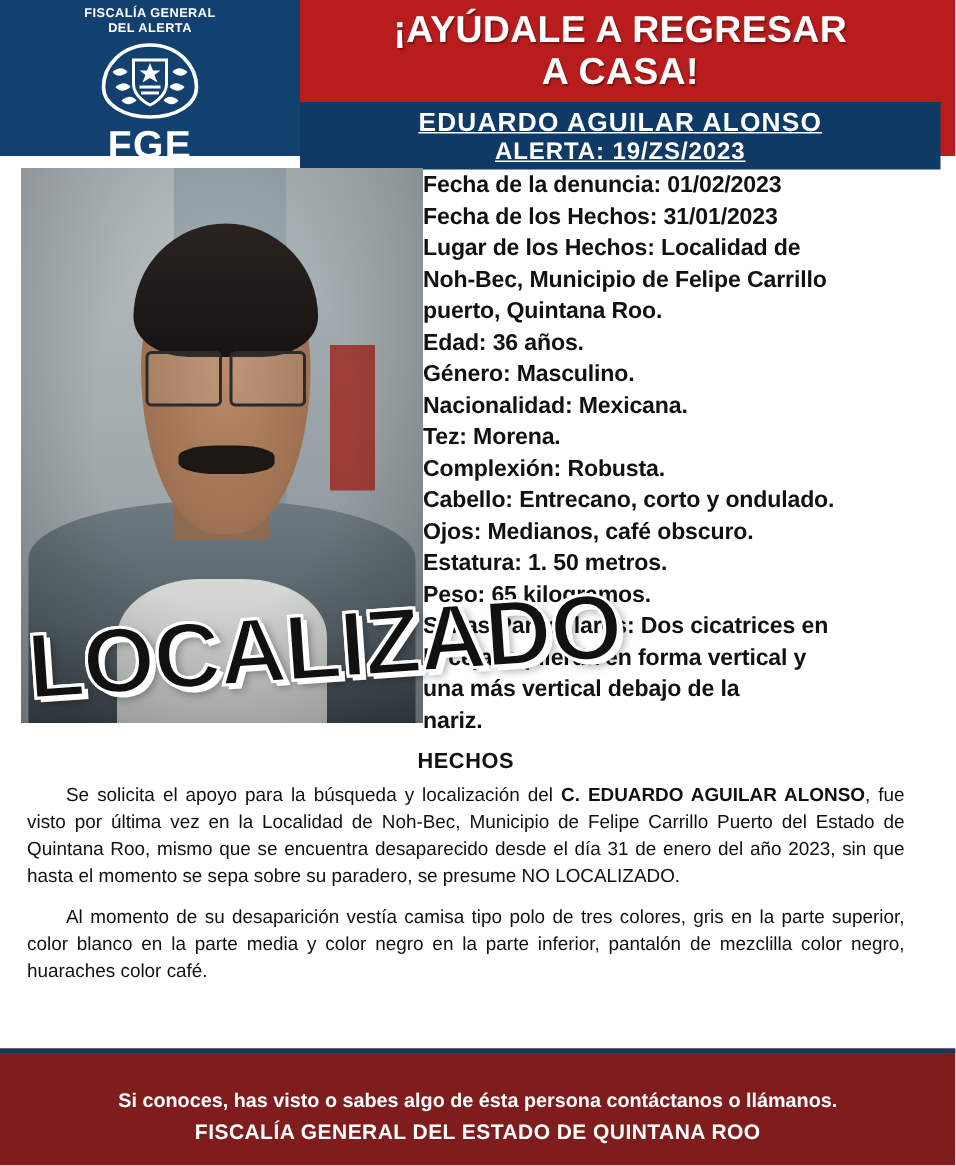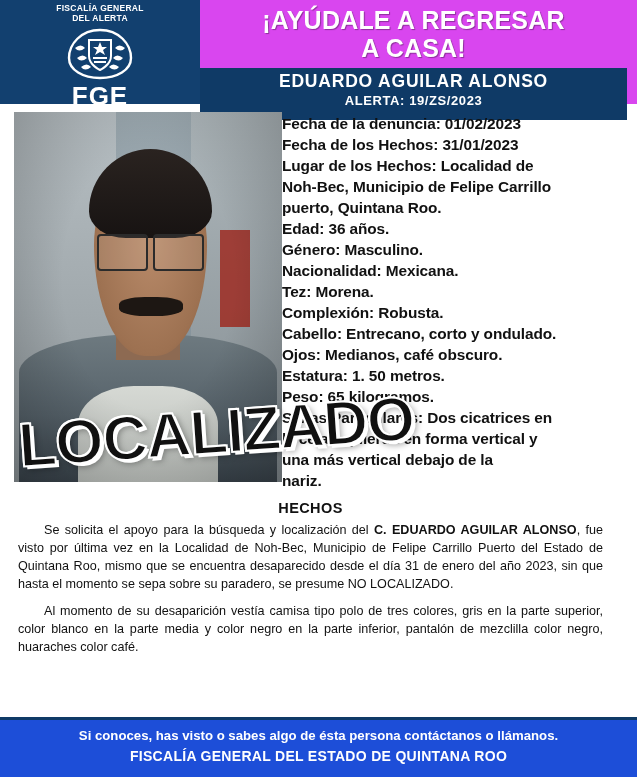--- a/index.html
+++ b/index.html
@@ -17,21 +17,21 @@
     width: 637px; height: 777px;
     position: relative;
     background: #ffffff;
     overflow: hidden;
   }
 
   
   .header {
     position: relative;
     height: 104px;
-    background: #d946ef;
+    background: #b91c1c;
     display: flex;
     align-items: stretch;
   }
   .header:before {
     content: "";
     position: absolute;
     left: 0; top: 0; bottom: 0;
     width: 200px;
     background: #12406f;
   }
@@ -81,30 +81,31 @@
   .title-1 {
     font-size: 25px;
     font-weight: bold;
     line-height: 1.12;
     letter-spacing: .2px;
     text-shadow: 1px 1px 1px rgba(0,0,0,.35);
   }
   .subject-bar {
     margin-top: 6px;
     background: #0f3a66;
-    padding: 4px 6px 12px 6px;
+    padding: 4px 6px 2px 6px;
+    text-decoration: underline;
   }
   .subject-name {
     font-size: 17.5px;
     font-weight: bold;
     letter-spacing: .8px;
     line-height: 1.1;
   }
   .alert-code {
-    font-size: 13px;
+    font-size: 16px;
     font-weight: bold;
     letter-spacing: .6px;
     margin-top: 2px;
   }
 
   
   .body-wrap {
     position: relative;
     padding: 8px 14px 0 14px;
     display: flex;
@@ -230,25 +231,25 @@
     text-align: justify;
     text-indent: 26px;
     margin: 0 0 9px 0;
   }
   .hechos-p b { font-weight: bold; }
 
   
   .footer {
     position: absolute;
     left: 0; right: 0; bottom: 0;
-    height: 60px;
-    background: #1d4ed8;
+    height: 78px;
+    background: #7f1d1d;
     color: #ffffff;
     text-align: center;
-    padding-top: 10px;
+    padding-top: 26px;
   }
   .footer-top-rule {
     position:absolute; left:0; right:0; top:0; height:3px; background:#0f3a66;
   }
   .f1 { font-size: 13.2px; font-weight: bold; line-height: 1.35; }
   .f2 { font-size: 13.2px; font-weight: bold; line-height: 1.5; }
   .f3 { font-size: 14px; font-weight: bold; letter-spacing: .3px; margin-top: 3px; }
 </style>
 </head>
 <body>

